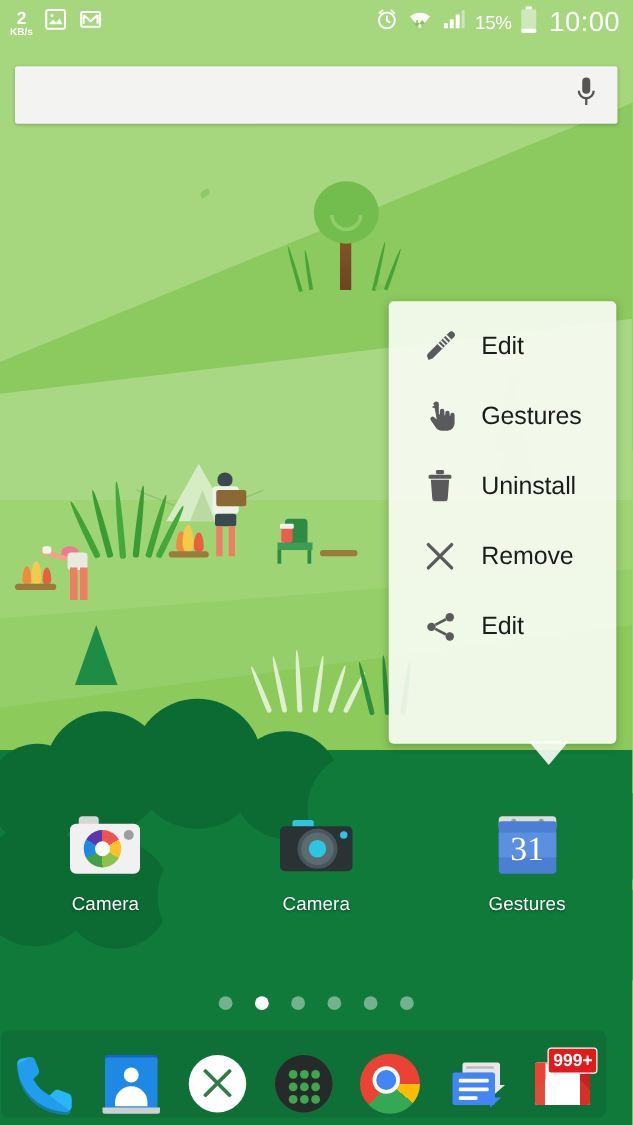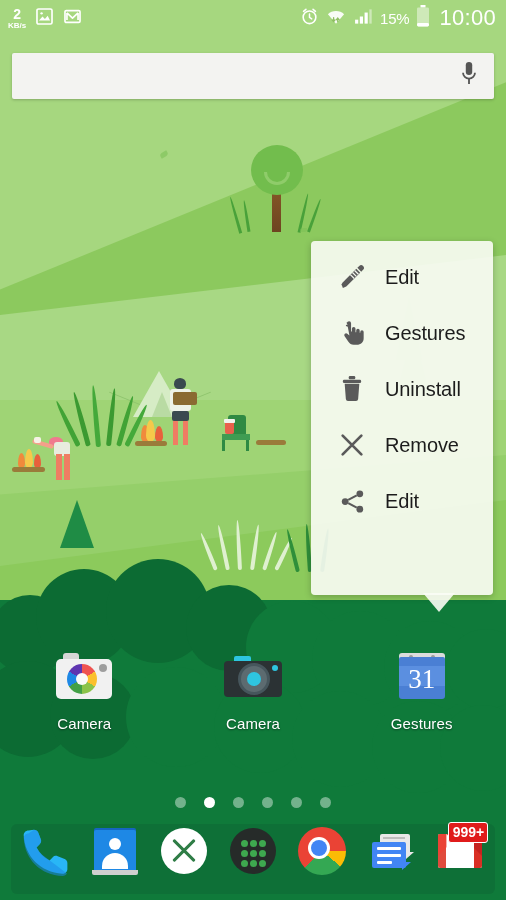--- a/index.html
+++ b/index.html
@@ -187,23 +187,23 @@
   .l10 { position:absolute; left:3px; top:3px; width:56px; height:56px; border-radius:50%; background:#1e9ae8; }
   .l10-x { position:absolute; background:#e8f4fd; border-radius:1px; }
 
   
   .dots { position:absolute; left:0; top:797px; width:506px; display:flex; justify-content:center; gap:18px; }
   .dot { width:11px; height:11px; border-radius:50%; background:rgba(255,255,255,.42); }
   .dot.active { background:#ffffff; }
 
   
   .dock {
-    position:absolute; left:11px; top:824px; width:484px; height:70px;
+    position:absolute; left:1px; top:824px; width:484px; height:70px;
     background:rgba(14,104,52,.55); border-radius:6px;
-    display:flex; align-items:flex-start;
+    display:flex; align-items:flex-end;
   }
   .dock-app { flex:1 1 0; display:flex; align-items:center; justify-content:center; position:relative; cursor:pointer; }
   .dock-ico { width:54px; height:54px; position:relative; }
 
   
   .ph-svg { display:block; }
   
   .ct-card { position:absolute; left:6px; top:6px; width:42px; height:42px; background:#1e88e5; border-radius:2px; }
   .ct-top { position:absolute; left:6px; top:4px; width:42px; height:7px; background:#1565c0; border-radius:2px 2px 0 0; }
   .ct-bot { position:absolute; left:4px; bottom:3px; width:46px; height:5px; background:#cfcfcf; border-radius:0 0 2px 2px; }

